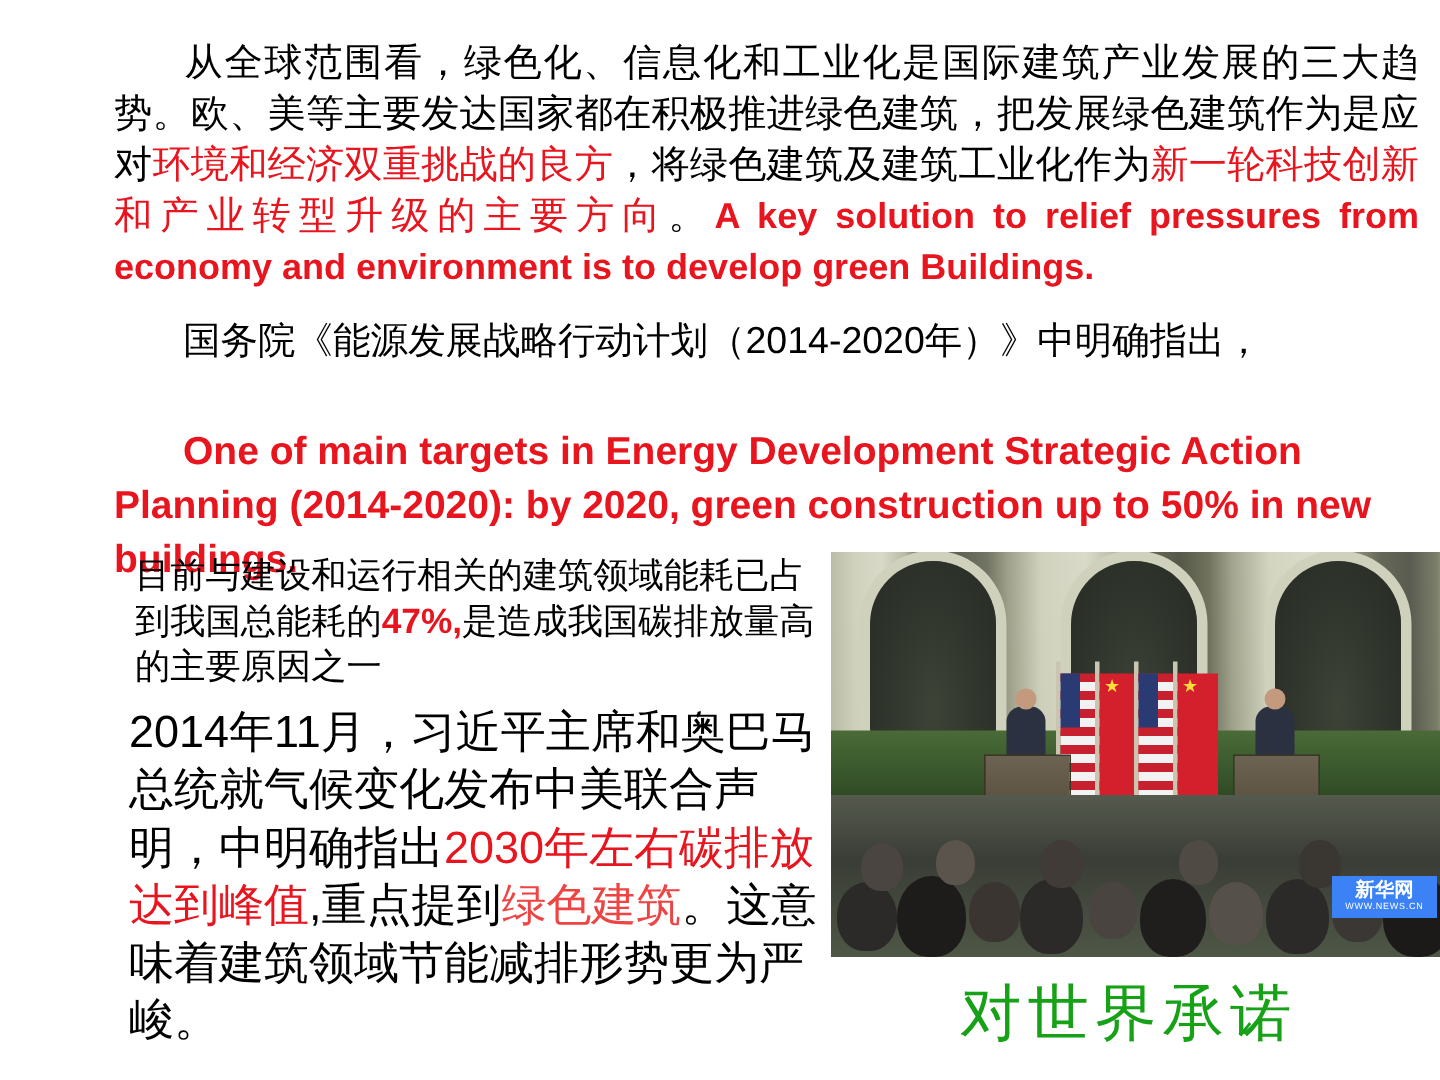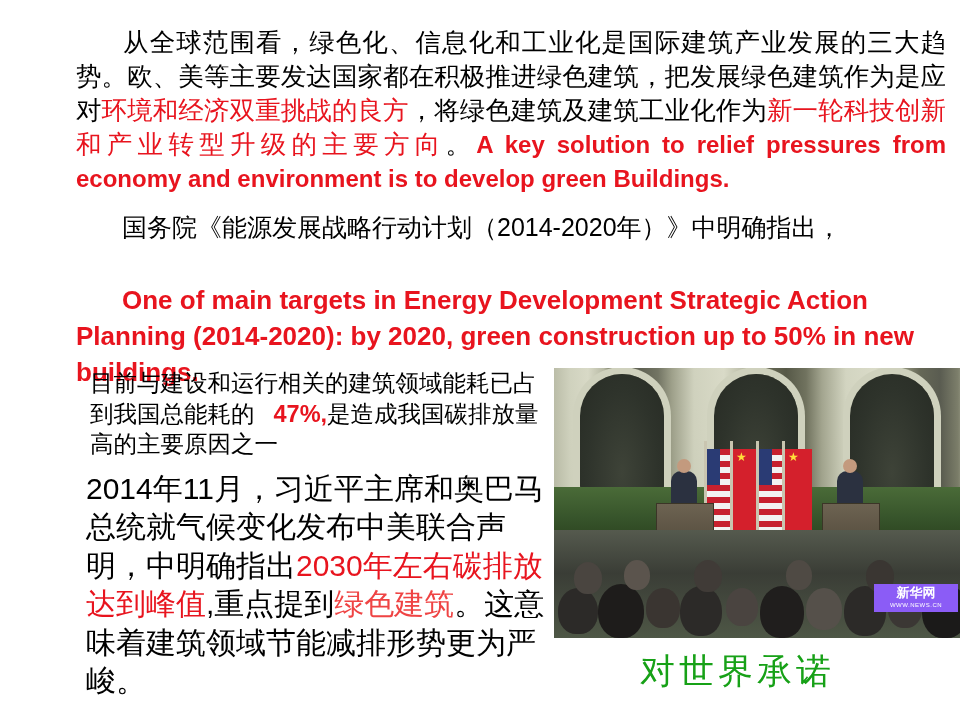--- a/index.html
+++ b/index.html
@@ -28,21 +28,21 @@
     top: 26px;
     width: 870px;
     font-size: 25.5px;
     line-height: 1.33;
     color: #000000;
     text-align: justify;
     letter-spacing: 0px;
   }
   .para1 .indent { display: inline-block; width: 46px; }
   .red { color: #e8141e; }
-  .red-b { color: #e8141e; font-weight: bold; padding-left: 19px; }
+  .red-b { color: #e8141e; font-weight: bold; }
   .en-red {
     color: #e8141e;
     font-weight: bold;
     font-size: 24px;
   }
 
   
   .para2 {
     position: absolute;
     left: 52px;
@@ -207,23 +207,23 @@
   }
   .head {
     position: absolute;
     border-radius: 50% 50% 45% 45%;
     background: #2c2a28;
   }
   .watermark {
     position: absolute;
     right: 8px;
     bottom: 26px;
-    width: 84px;
+    width: 70px;
     height: 28px;
-    background: #8b5cf6;
+    background: #3b82f6;
     color: #ffffff;
     font-size: 13px;
     line-height: 16px;
     text-align: center;
     font-weight: bold;
     padding-top: 1px;
     box-sizing: border-box;
   }
   .watermark .sub {
     display: block;
@@ -232,21 +232,21 @@
     font-weight: normal;
     letter-spacing: 0.5px;
   }
 
   
   .caption {
     position: absolute;
     left: 616px;
     top: 648px;
     font-family: "DejaVu Sans", sans-serif;
-    font-size: 35px;
+    font-size: 41px;
     color: #17a117;
     letter-spacing: 4px;
     white-space: nowrap;
   }
 </style>
 </head>
 <body>
 
 <div class="slide">
 

